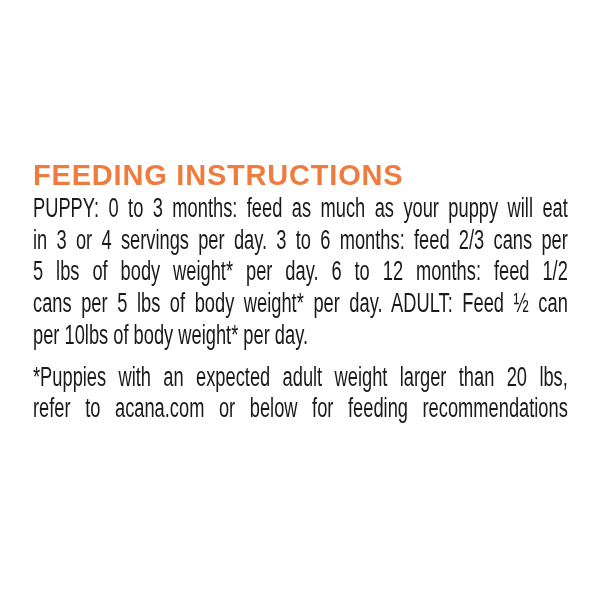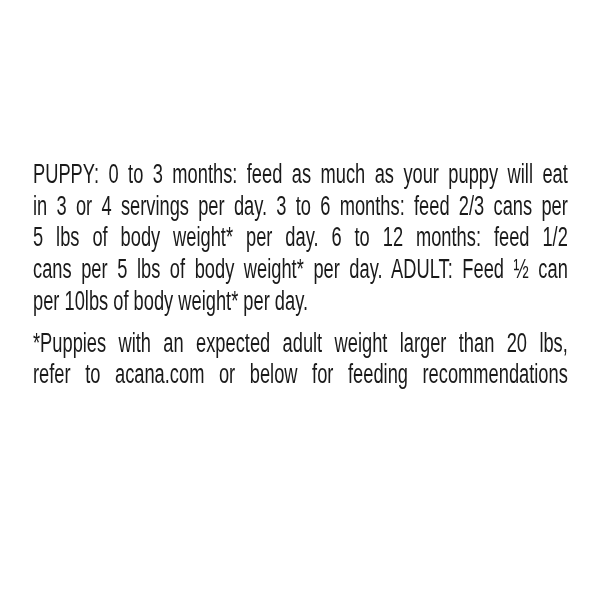--- a/index.html
+++ b/index.html
@@ -51,20 +51,21 @@
     text-align: left;
     text-align-last: left;
   }
 </style>
 </head>
 <body>
 
 <div class="canvas">
   <div class="content">
 
+    <h1 class="heading">FEEDING INSTRUCTIONS</h1>
 
     <div class="condensed para1">
       <div class="line">PUPPY: 0 to 3 months: feed as much as your puppy will eat</div>
       <div class="line">in 3 or 4 servings per day.  3 to 6 months: feed 2/3 cans per</div>
       <div class="line">5 lbs of body weight* per day.  6 to 12 months: feed 1/2</div>
       <div class="line">cans per 5 lbs of body weight* per day. ADULT: Feed ½ can</div>
       <div class="line short">per 10lbs of body weight* per day.</div>
     </div>
 
     <div class="condensed footnote">

